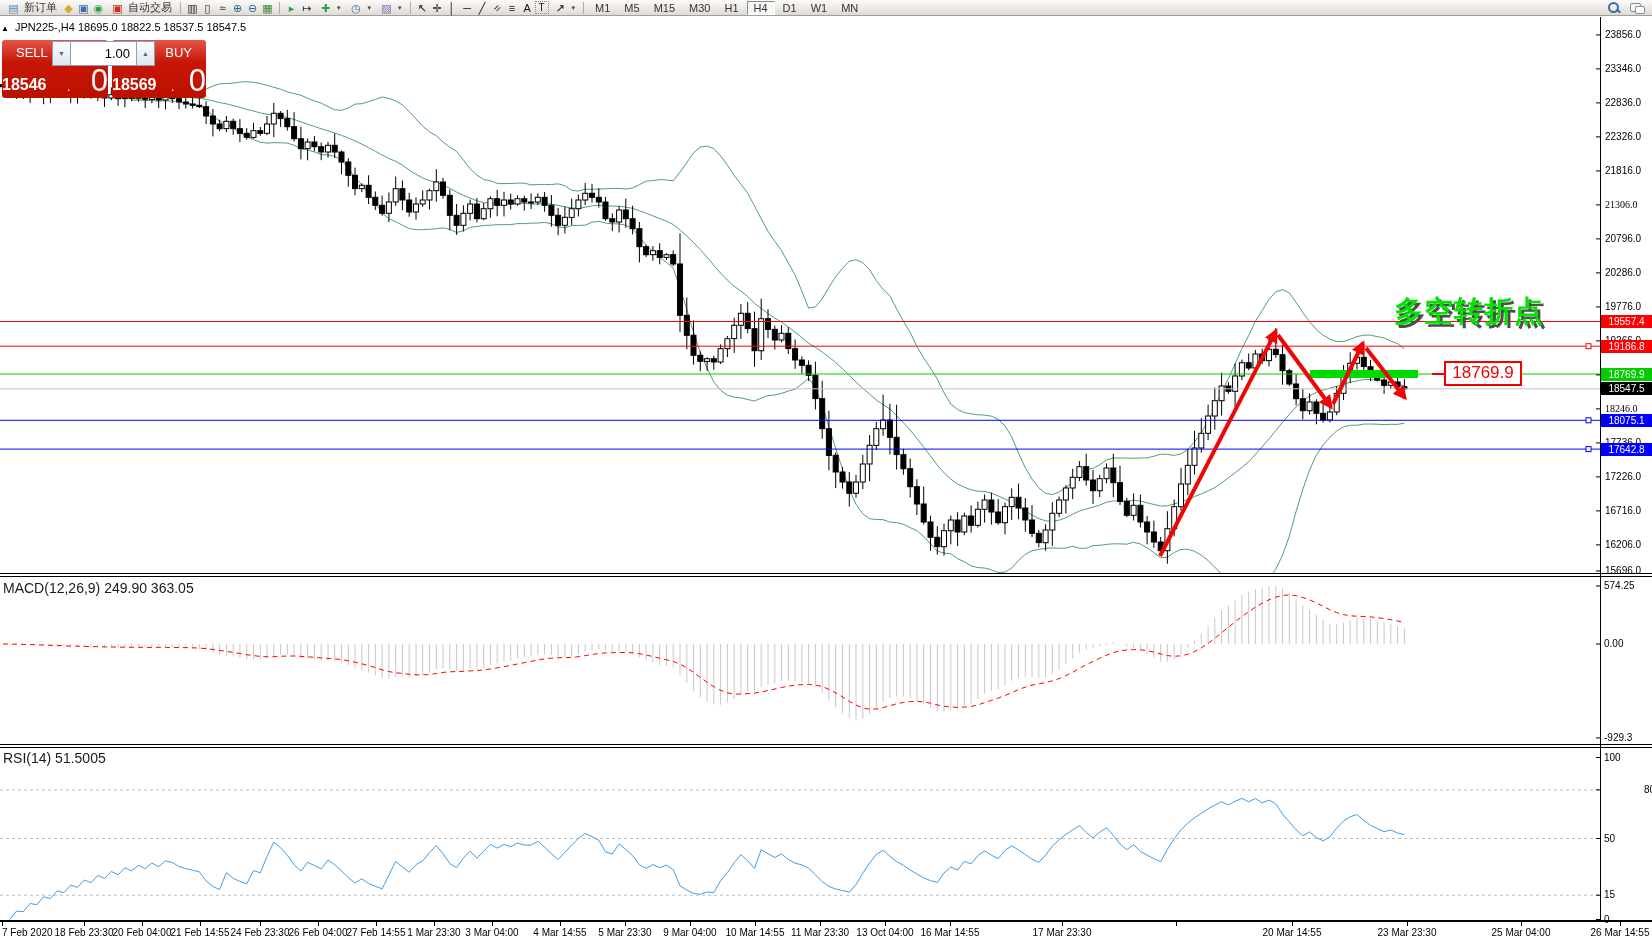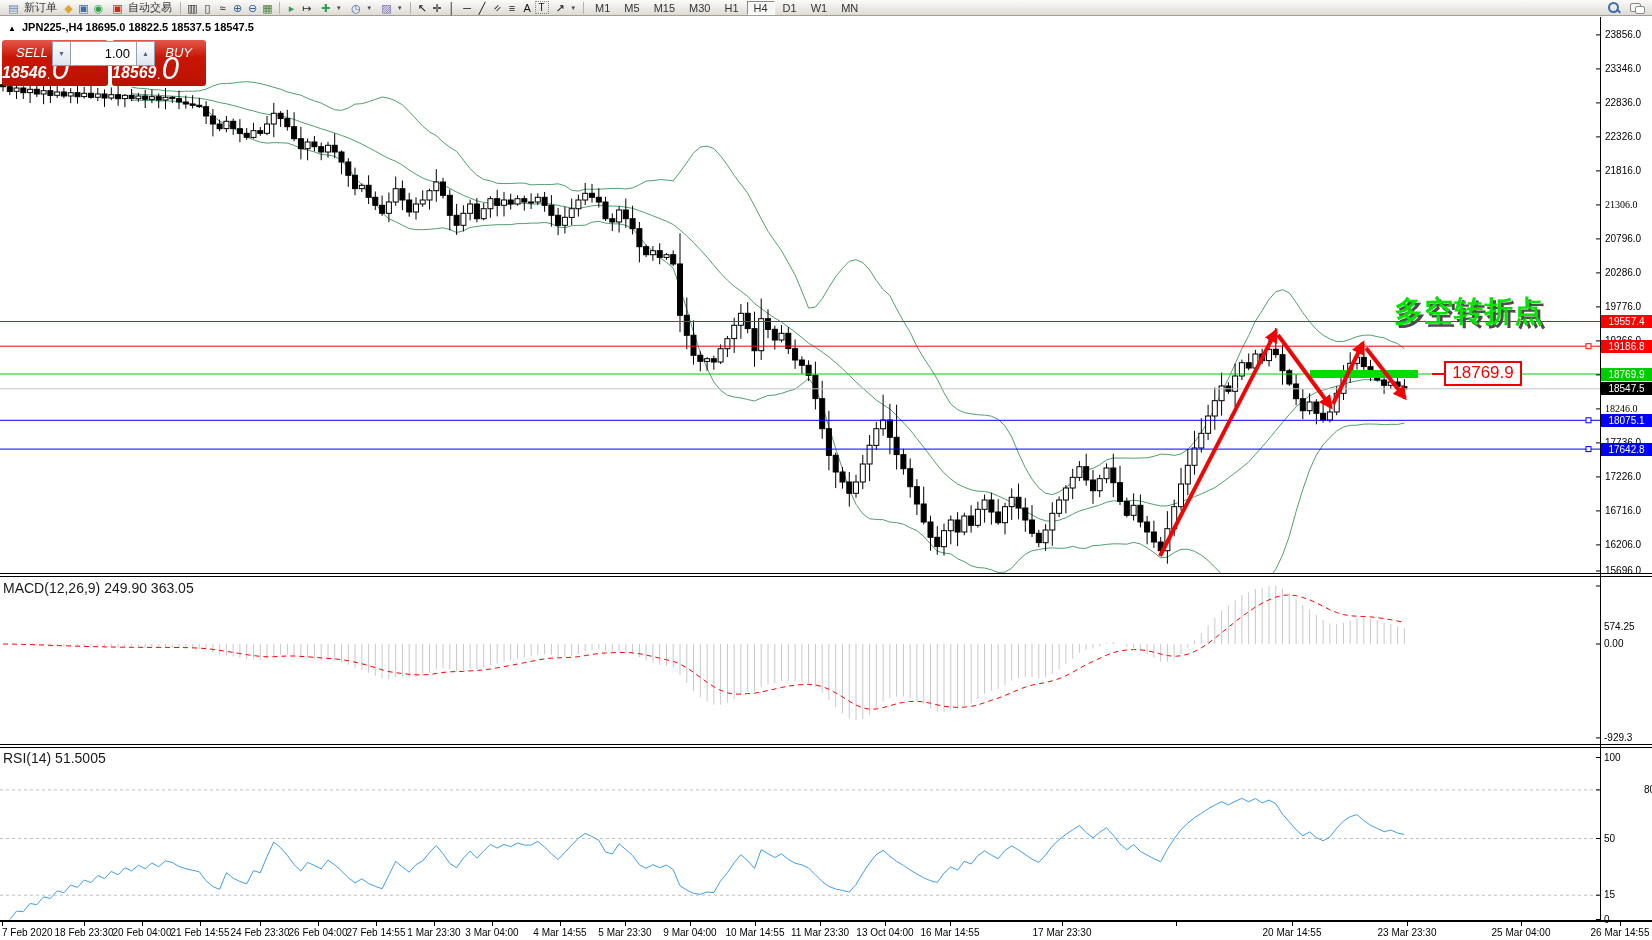--- a/index.html
+++ b/index.html
@@ -18,38 +18,38 @@
   .tb-right{margin-left:auto;display:flex;align-items:center;gap:10px;margin-right:8px;}
   .mag{position:relative;width:12px;height:12px;}
   .mag i{position:absolute;left:0;top:0;width:7px;height:7px;border:2px solid #3a6ea5;border-radius:50%;}
   .mag b{position:absolute;left:8px;top:8px;width:5px;height:2px;background:#3a6ea5;transform:rotate(45deg);}
   .chat{position:relative;width:14px;height:10px;}
   .chat i{position:absolute;left:0;top:0;width:9px;height:7px;border:1px solid #8a8a8a;border-radius:2px;background:#f4f4f4;}
   .chat b{position:absolute;left:5px;top:3px;width:8px;height:6px;border:1px solid #8a8a8a;border-radius:2px;background:#fff;}
   .rot45{display:inline-block;transform:rotate(-45deg);}
   
   #gfx-wrap{position:absolute;left:0;top:0;width:1652px;height:940px;z-index:1;}
-  .ohlc-header{position:absolute;left:8px;top:21px;font-size:11px;font-weight:bold;color:#000;z-index:5;white-space:nowrap;}
+  .ohlc-header{position:absolute;left:1px;top:21px;font-size:11px;font-weight:normal;color:#000;z-index:5;white-space:nowrap;}
   .ohlc-header .tri{font-size:8px;margin-right:3px;}
   .lbl{position:absolute;font-size:10px;color:#000;white-space:nowrap;z-index:4;}
   .ind-label{position:absolute;font-size:14px;color:#1a1a1a;z-index:4;white-space:nowrap;}
   .chip{position:absolute;left:1601px;width:51px;height:13px;font-size:10px;line-height:13px;
         text-align:center;color:#fff;z-index:6;}
   .turning-text{position:absolute;left:1394px;top:292px;font-size:29px;font-weight:bold;color:#00e400;
         letter-spacing:1px;text-shadow:3px 3px 0 #4d4d4d;z-index:7;white-space:nowrap;}
   .price-tag{position:absolute;left:1444px;top:361px;width:78px;height:25px;border:2px solid #f50000;
         box-sizing:border-box;background:#fff;color:#f50000;font-size:17px;line-height:20px;text-align:center;z-index:7;}
   
   .trade-panel{position:absolute;left:2px;top:40px;width:204px;height:63px;z-index:8;}
-  .tp-block{position:absolute;top:0;height:46px;border-radius:3px;
-        background:linear-gradient(#e4574a,#c81605 38%,#bb1100);font-style:italic;}
+  .tp-block{position:absolute;top:0;height:58px;border-radius:3px;
+        background:linear-gradient(#e4574a,#c81605 38%,#bb1100);}
   .tp-block.sell{left:0;width:106px;}
   .tp-block.buy{left:110px;width:94px;}
   .tp-btn-label{position:absolute;top:5px;font-size:13px;color:#fff;}
-  .tp-price{position:absolute;bottom:2px;left:0;right:0;display:flex;justify-content:flex-start;
+  .tp-price{position:absolute;bottom:2px;left:0;right:0;display:flex;justify-content:space-between;
         align-items:flex-end;color:#fff;}
   .tp-price .main{font-size:16px;font-weight:bold;line-height:22px;}
   .tp-price .dot{font-size:12px;line-height:18px;margin:0 1px;}
   .tp-price .big{font-size:31px;font-weight:400;line-height:30px;}
   .tp-vol{position:absolute;left:50px;top:1px;width:103px;height:25px;display:flex;z-index:9;}
   .tp-spin{width:19px;height:25px;box-sizing:border-box;border:1px solid #8fa0b4;
         background:linear-gradient(#fdfefe,#dee5ec);color:#47698f;font-size:7px;text-align:center;line-height:24px;}
   .tp-vol-field{width:65px;height:25px;box-sizing:border-box;border-top:1px solid #8fa0b4;border-bottom:1px solid #8fa0b4;
         background:#fff;color:#000;font-size:13px;line-height:23px;text-align:right;padding-right:6px;}
 </style>
@@ -697,21 +697,21 @@
       <div class="lbl" style="left: 1605px; top: 266.927px;">20286.0</div>
       <div class="lbl" style="left: 1605px; top: 300.927px;">19776.0</div>
       <div class="lbl" style="left: 1605px; top: 334.927px;">19266.0</div>
       <div class="lbl" style="left: 1605px; top: 368.927px;">18756.0</div>
       <div class="lbl" style="left: 1605px; top: 402.927px; font-family: Liberation Serif, serif;">18246.0</div>
       <div class="lbl" style="left: 1605px; top: 436.927px;">17736.0</div>
       <div class="lbl" style="left: 1605px; top: 470.927px;">17226.0</div>
       <div class="lbl" style="left: 1605px; top: 504.927px;">16716.0</div>
       <div class="lbl" style="left: 1605px; top: 538.927px;">16206.0</div>
       <div class="lbl" style="left: 1605px; top: 565px;">15696.0</div>
-      <div class="lbl" style="left: 1604px; top: 579.995px; margin-top: 41px;">574.25</div>
+      <div class="lbl" style="left: 1604px; top: 579.995px;">574.25</div>
       <div class="lbl" style="left: 1604px; top: 638px;">0.00</div>
       <div class="lbl" style="left: 1604px; top: 731.869px;">-929.3</div>
       <div class="lbl" style="left: 1604px; top: 751.5px;">100</div>
       <div class="lbl" style="left: 1604px; top: 783.9px; margin-left: 40px;">80</div>
       <div class="lbl" style="left: 1604px; top: 832.5px;">50</div>
       <div class="lbl" style="left: 1604px; top: 889.2px;">15</div>
       <div class="lbl" style="left: 1604px; top: 913.5px;">0</div>
       <div class="chip" style="left: 1601px; top: 315px; background: rgb(255, 0, 0);">19557.4</div>
       <div class="chip" style="left: 1601px; top: 339.707px; background: rgb(255, 0, 0);">19186.8</div>
       <div class="chip" style="left: 1601px; top: 367.5px; background: rgb(0, 204, 0);">18769.9</div>

